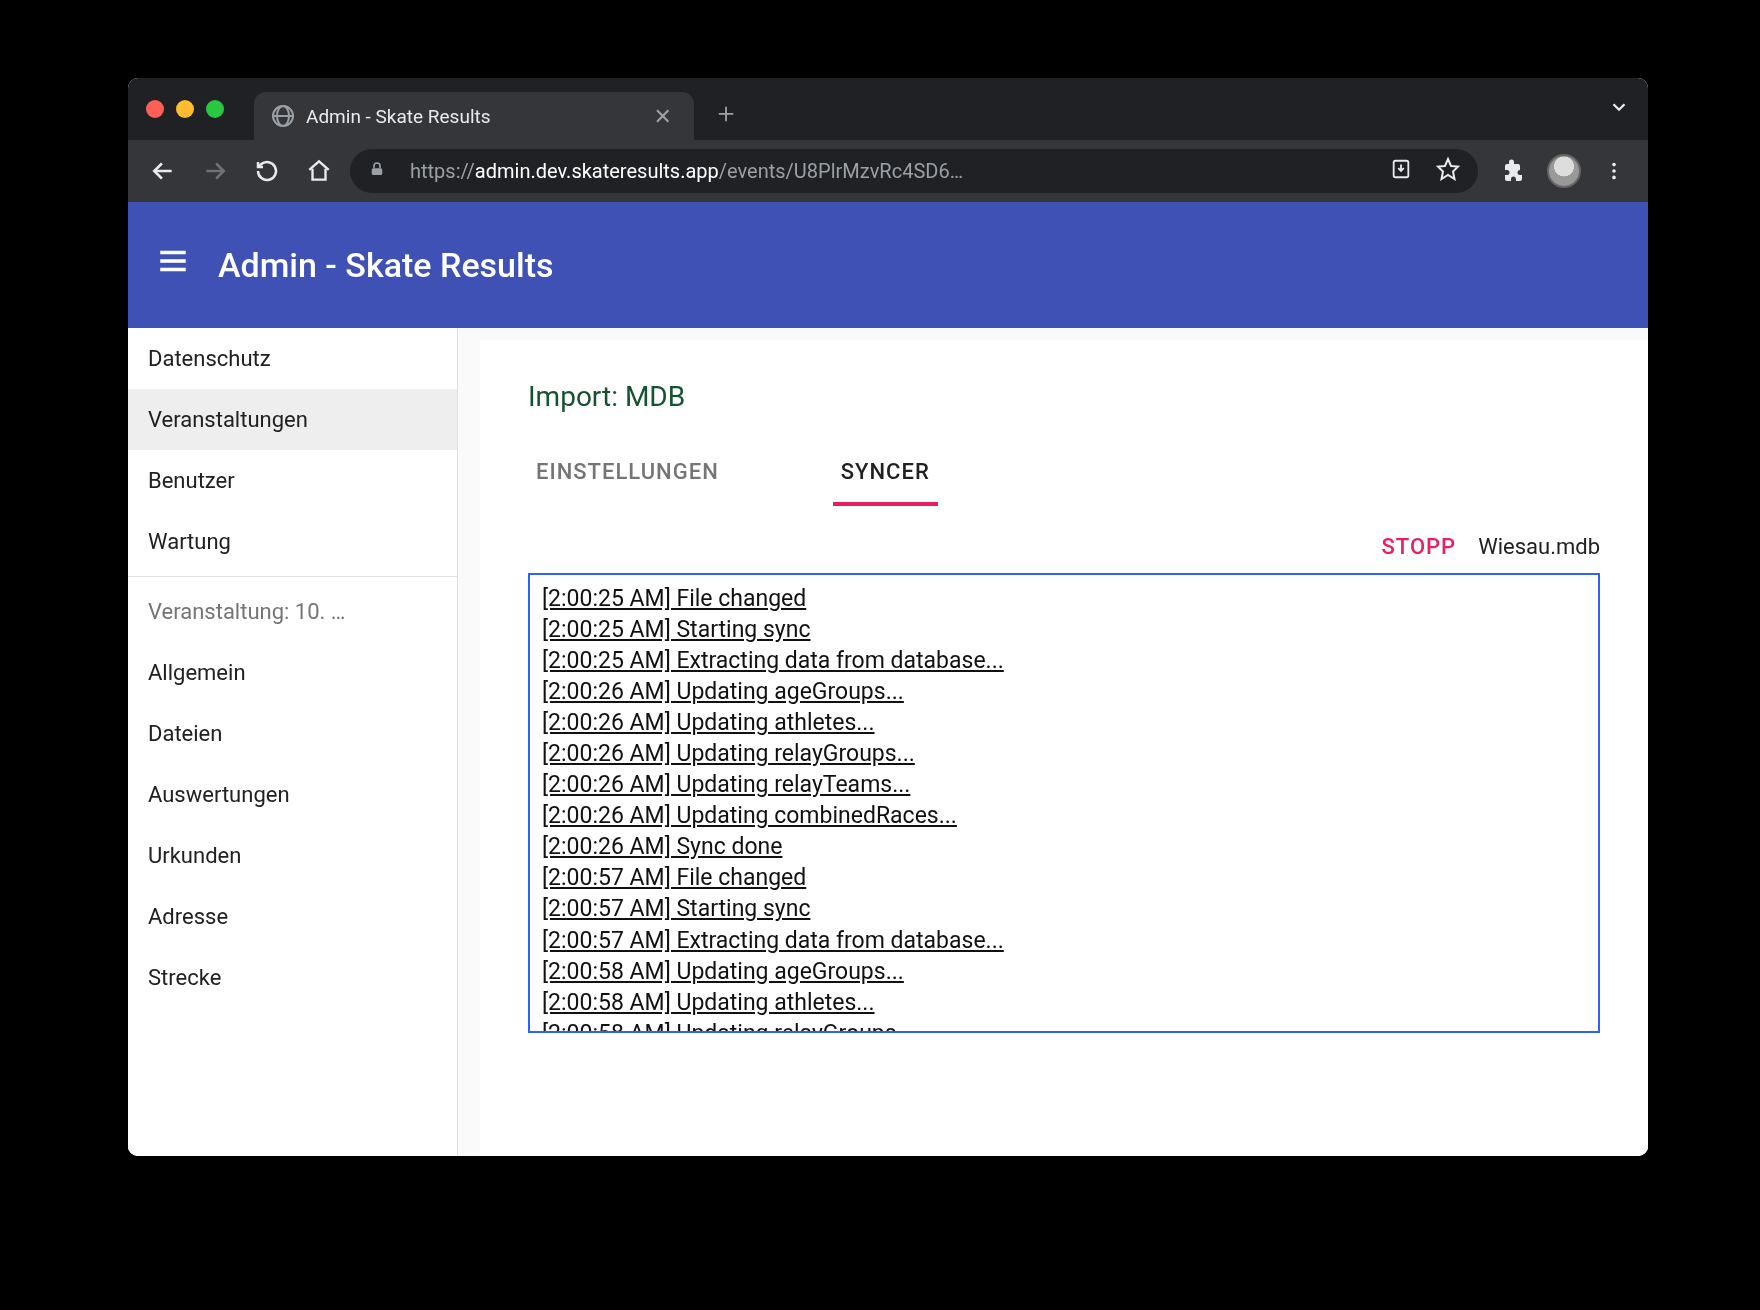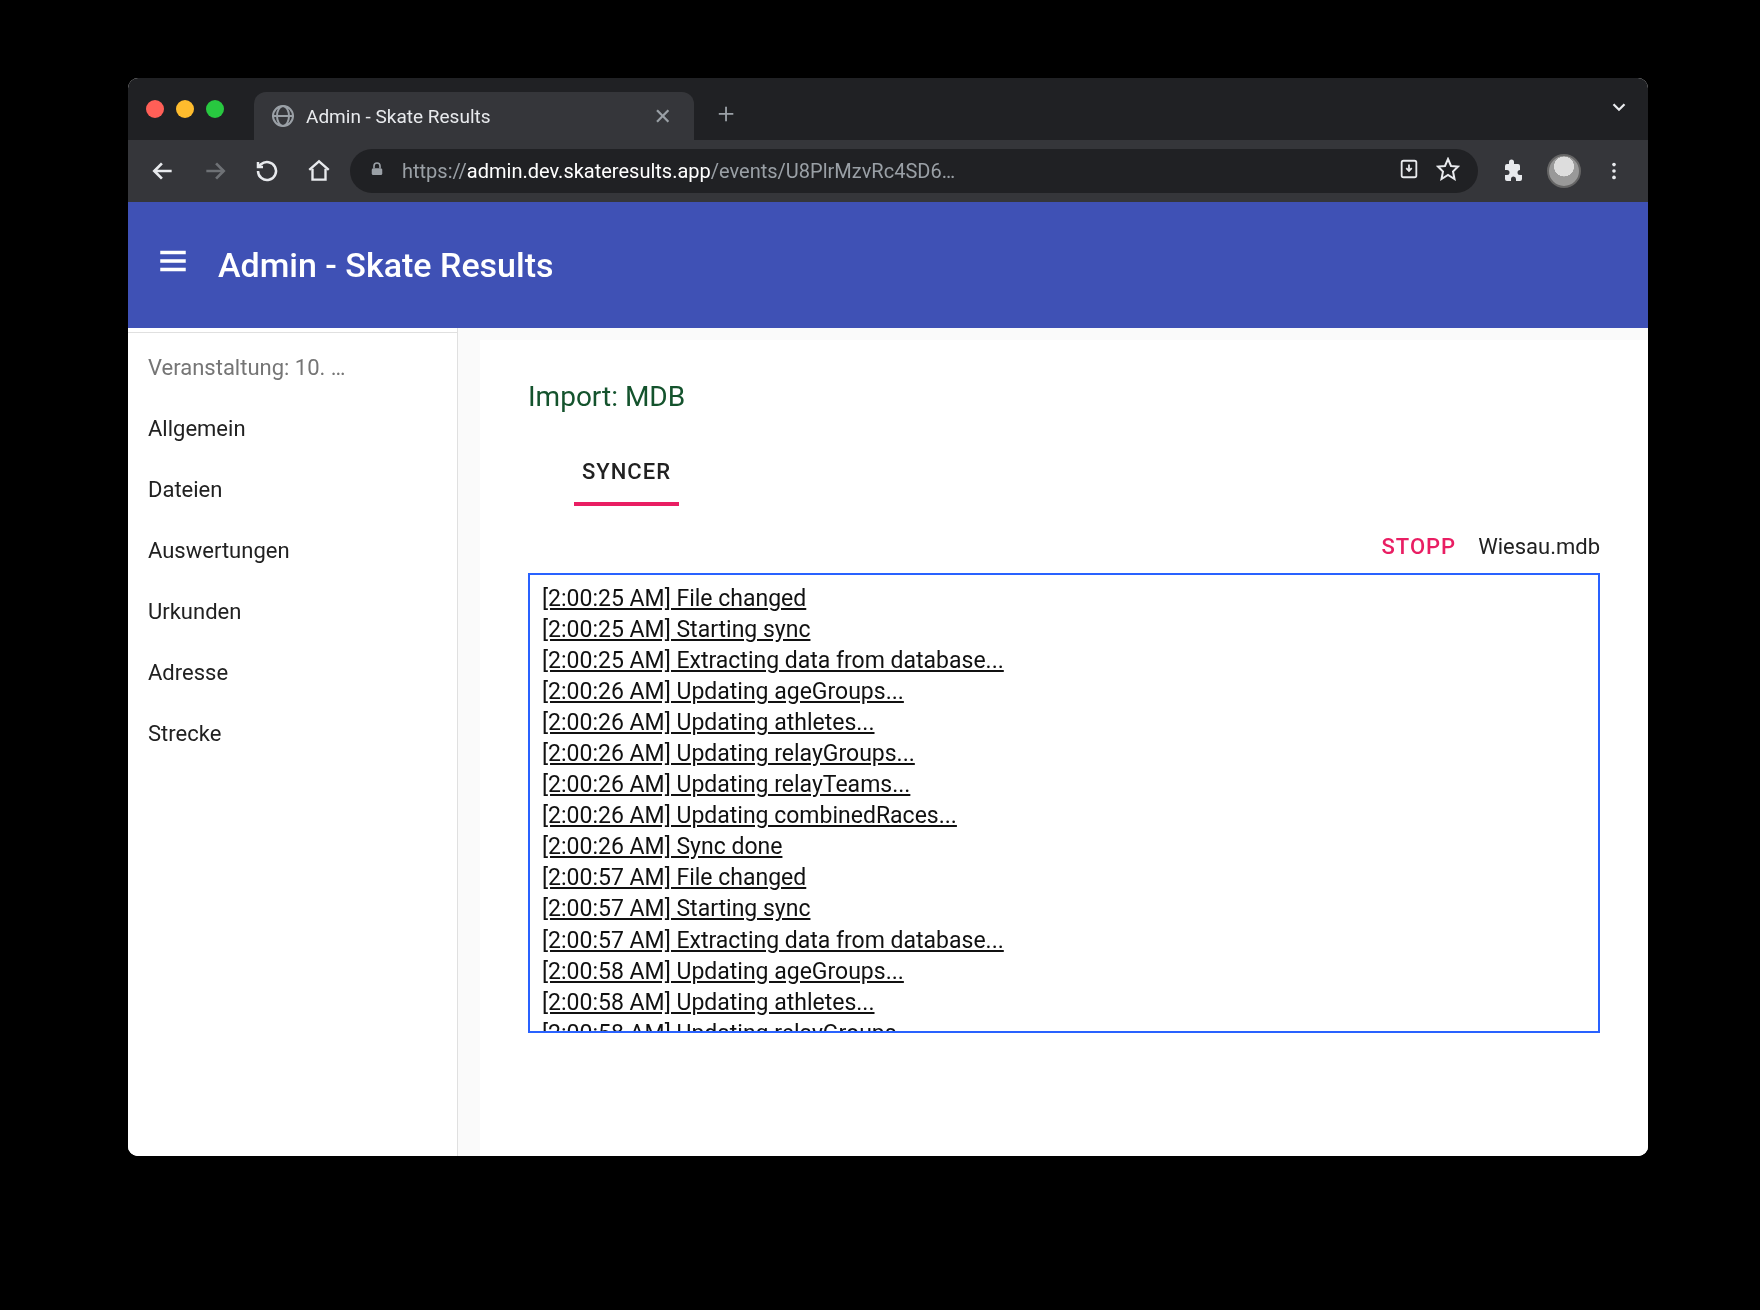--- a/index.html
+++ b/index.html
@@ -58,21 +58,21 @@
   }
   .nav-btn { width:42px; height:42px; display:flex; align-items:center; justify-content:center; color:#e8eaed; border-radius:50%; cursor:pointer; }
   .nav-btn.dim { color:#6e7175; }
   .url-field {
     flex:1;
     height: 44px;
     background: #202124;
     border-radius: 22px;
     display:flex; align-items:center;
     padding: 0 18px;
-    gap: 16px;
+    gap: 24px;
     color:#e8eaed;
     font-size: 20px;
   }
   .url-text { flex:1; white-space:nowrap; overflow:hidden; text-overflow:ellipsis; }
   .url-host { color:#fff; }
   .url-rest { color:#9aa0a6; }
   .lock-icon { width:18px; height:18px; }
   .url-actions { display:flex; gap:10px; align-items:center; margin-left:6px; }
   .url-action { width:40px; height:40px; display:flex; align-items:center; justify-content:center; color:#e8eaed; }
   .avatar { width:34px; height:34px; border-radius:50%; background: radial-gradient(circle at 50% 35%, #ddd 0 40%, #999 41% 100%); background-color:#555; border:2px solid #666; }
@@ -248,36 +248,43 @@
           <line x1="3" y1="6" x2="21" y2="6"></line>
           <line x1="3" y1="12" x2="21" y2="12"></line>
           <line x1="3" y1="18" x2="21" y2="18"></line>
         </svg>
     </span>
     <span>Admin - Skate Results</span>
   </div>
 
   <div class="content-area">
     <div class="sidebar">
+      <div id="sidebar-top">
+          <div class="side-item">Datenschutz</div>
+          <div class="side-item selected">Veranstaltungen</div>
+          <div class="side-item">Benutzer</div>
+          <div class="side-item">Wartung</div>
+        </div>
       <div class="side-divider"></div>
       <div class="side-header">Veranstaltung: 10. …</div>
       <div id="sidebar-sub">
           <div class="side-item">Allgemein</div>
           <div class="side-item">Dateien</div>
           <div class="side-item">Auswertungen</div>
           <div class="side-item">Urkunden</div>
           <div class="side-item">Adresse</div>
           <div class="side-item">Strecke</div>
         </div>
     </div>
 
     <div class="main">
       <h1 class="page-title">Import: MDB</h1>
 
       <div class="tabs-row" id="main-tabs">
+          <div class="mtab">EINSTELLUNGEN</div>
           <div class="mtab active">SYNCER</div>
         </div>
 
       <div class="syncer-bar">
         <span class="stop-btn">STOPP</span>
         <span class="filename">Wiesau.mdb</span>
       </div>
 
       <div class="log-box" id="log-box"><span class="log-line">[2:00:25 AM] File changed</span><span class="log-line">[2:00:25 AM] Starting sync</span><span class="log-line">[2:00:25 AM] Extracting data from database...</span><span class="log-line">[2:00:26 AM] Updating ageGroups...</span><span class="log-line">[2:00:26 AM] Updating athletes...</span><span class="log-line">[2:00:26 AM] Updating relayGroups...</span><span class="log-line">[2:00:26 AM] Updating relayTeams...</span><span class="log-line">[2:00:26 AM] Updating combinedRaces...</span><span class="log-line">[2:00:26 AM] Sync done</span><span class="log-line">[2:00:57 AM] File changed</span><span class="log-line">[2:00:57 AM] Starting sync</span><span class="log-line">[2:00:57 AM] Extracting data from database...</span><span class="log-line">[2:00:58 AM] Updating ageGroups...</span><span class="log-line">[2:00:58 AM] Updating athletes...</span><span class="log-line">[2:00:58 AM] Updating relayGroups...</span></div>
     </div>

